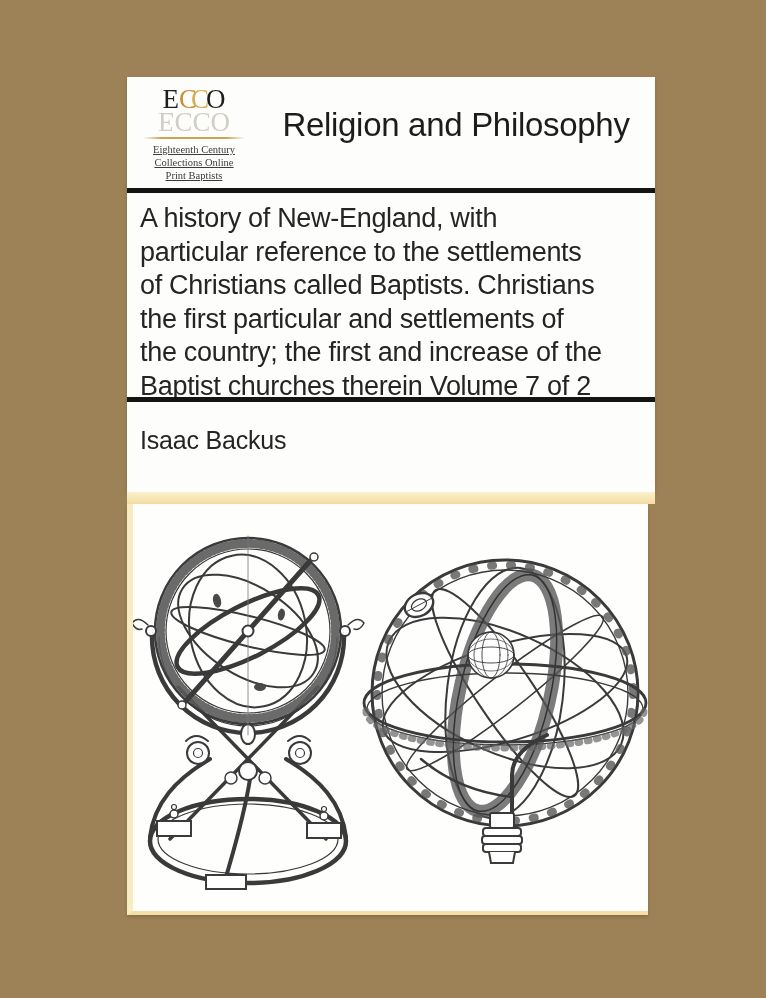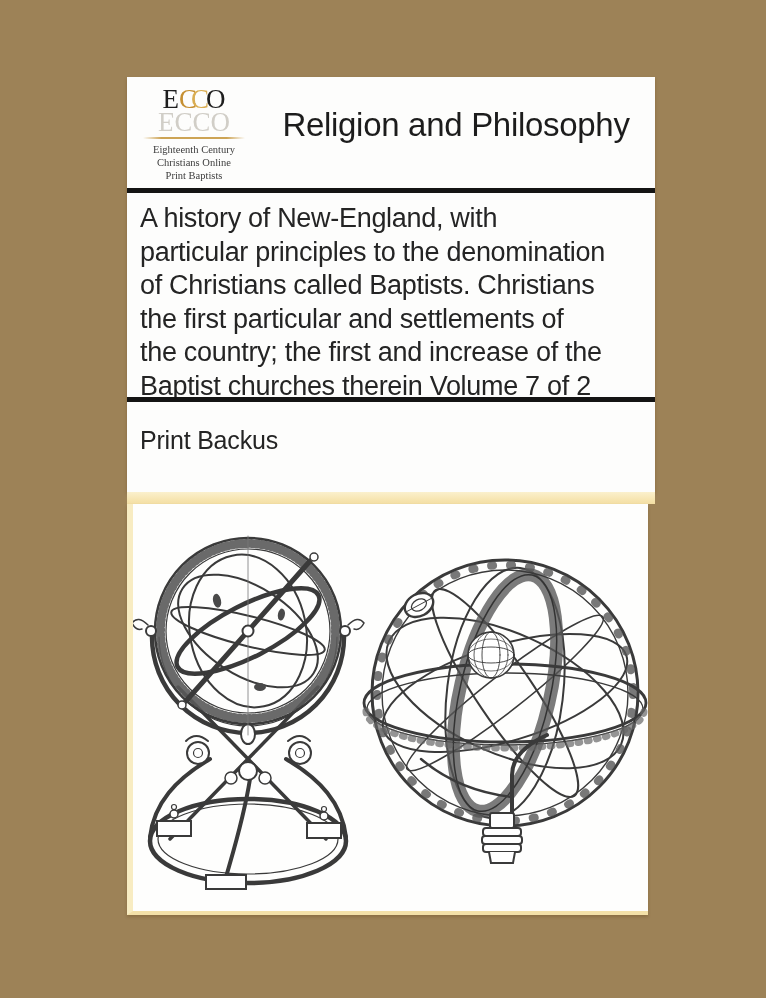--- a/index.html
+++ b/index.html
@@ -51,21 +51,21 @@
     color: #c8c5bf; opacity: 0.95;
     margin-top: -1px;
   }
   .logo-reflection span { color: #cfccc5; }
   .logo-rule {
     height: 2px; width: 102px; margin: 3px auto 4px auto;
     background: linear-gradient(90deg, rgba(205,164,85,0) 0%, #cda455 18%, #cda455 82%, rgba(205,164,85,0) 100%);
   }
   .logo-tagline {
     font-family: "Liberation Serif", serif;
-    font-size: 10.5px; line-height: 13px; color: #3c3c3c;
+    font-size: 10.5px; line-height: 13px; color: #3c3c3c; text-decoration: underline;
   }
 
   .category {
     position: absolute; left: 130px; right: 0; top: 0; height: 100%;
     display: flex; align-items: center; justify-content: center;
     padding-bottom: 16px; box-sizing: border-box;
     font-size: 33px; color: #1c1c1c; letter-spacing: -0.3px; white-space: nowrap;
   }
 
   
@@ -109,42 +109,42 @@
 
   <div class="text-panel">
 
     <div class="cover-header">
       <div class="logo">
         <div class="logo-word"><span>E</span><span class="g1">C</span><span class="g2">C</span><span class="lo">O</span></div>
         <div class="logo-reflection"><span>E</span><span>C</span><span class="g2">C</span><span class="lo">O</span></div>
         <div class="logo-rule"></div>
         <div class="logo-tagline">
           <div>Eighteenth Century</div>
-          <div>Christians Online</div>
+          <div>Collections Online</div>
           <div>Print Baptists</div>
         </div>
       </div>
       <div class="category">Religion and Philosophy</div>
     </div>
 
     <div class="divider divider-1"></div>
 
     <div class="title-section">
       <div class="title-line">A history of New-England, with</div>
-      <div class="title-line">particular principles to the denomination</div>
+      <div class="title-line">particular reference to the settlements</div>
       <div class="title-line">of Christians called Baptists. Christians</div>
       <div class="title-line">the first particular and settlements of</div>
       <div class="title-line">the country; the first and increase of the</div>
       <div class="title-line">Baptist churches therein Volume 7 of 2</div>
     </div>
 
     <div class="divider divider-2"></div>
 
     <div class="author-section">
-      <div class="author-name">Print Backus</div>
+      <div class="author-name">Isaac Backus</div>
     </div>
   </div>
 
   <div class="gap-strip"></div>
 
   <div class="image-panel">
     <svg width="515" height="407" viewBox="0 0 515 407" xmlns="http://www.w3.org/2000/svg">
 
       <g transform="translate(115,127)" stroke="#3a3a3a" fill="none" stroke-linecap="round">
 

